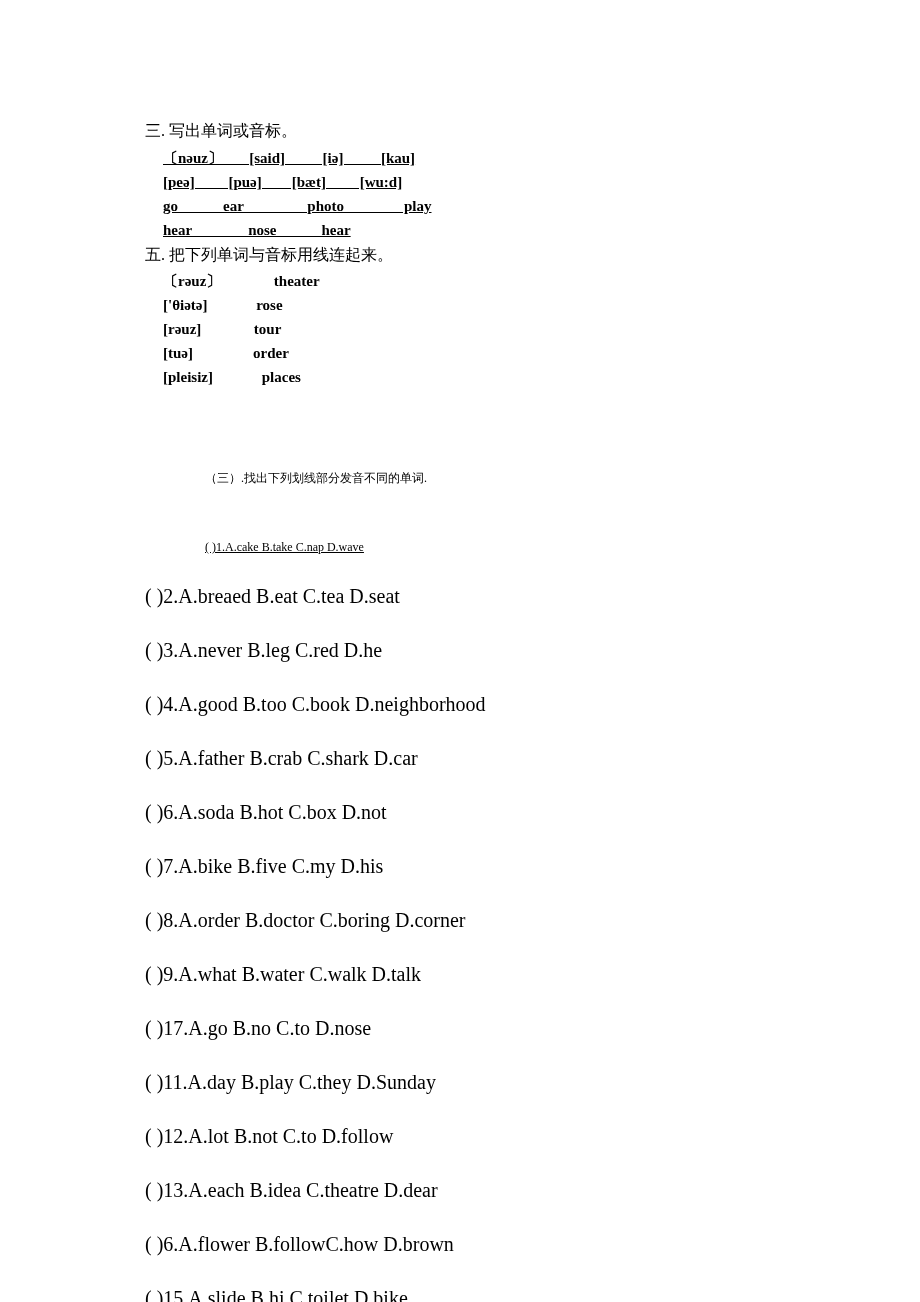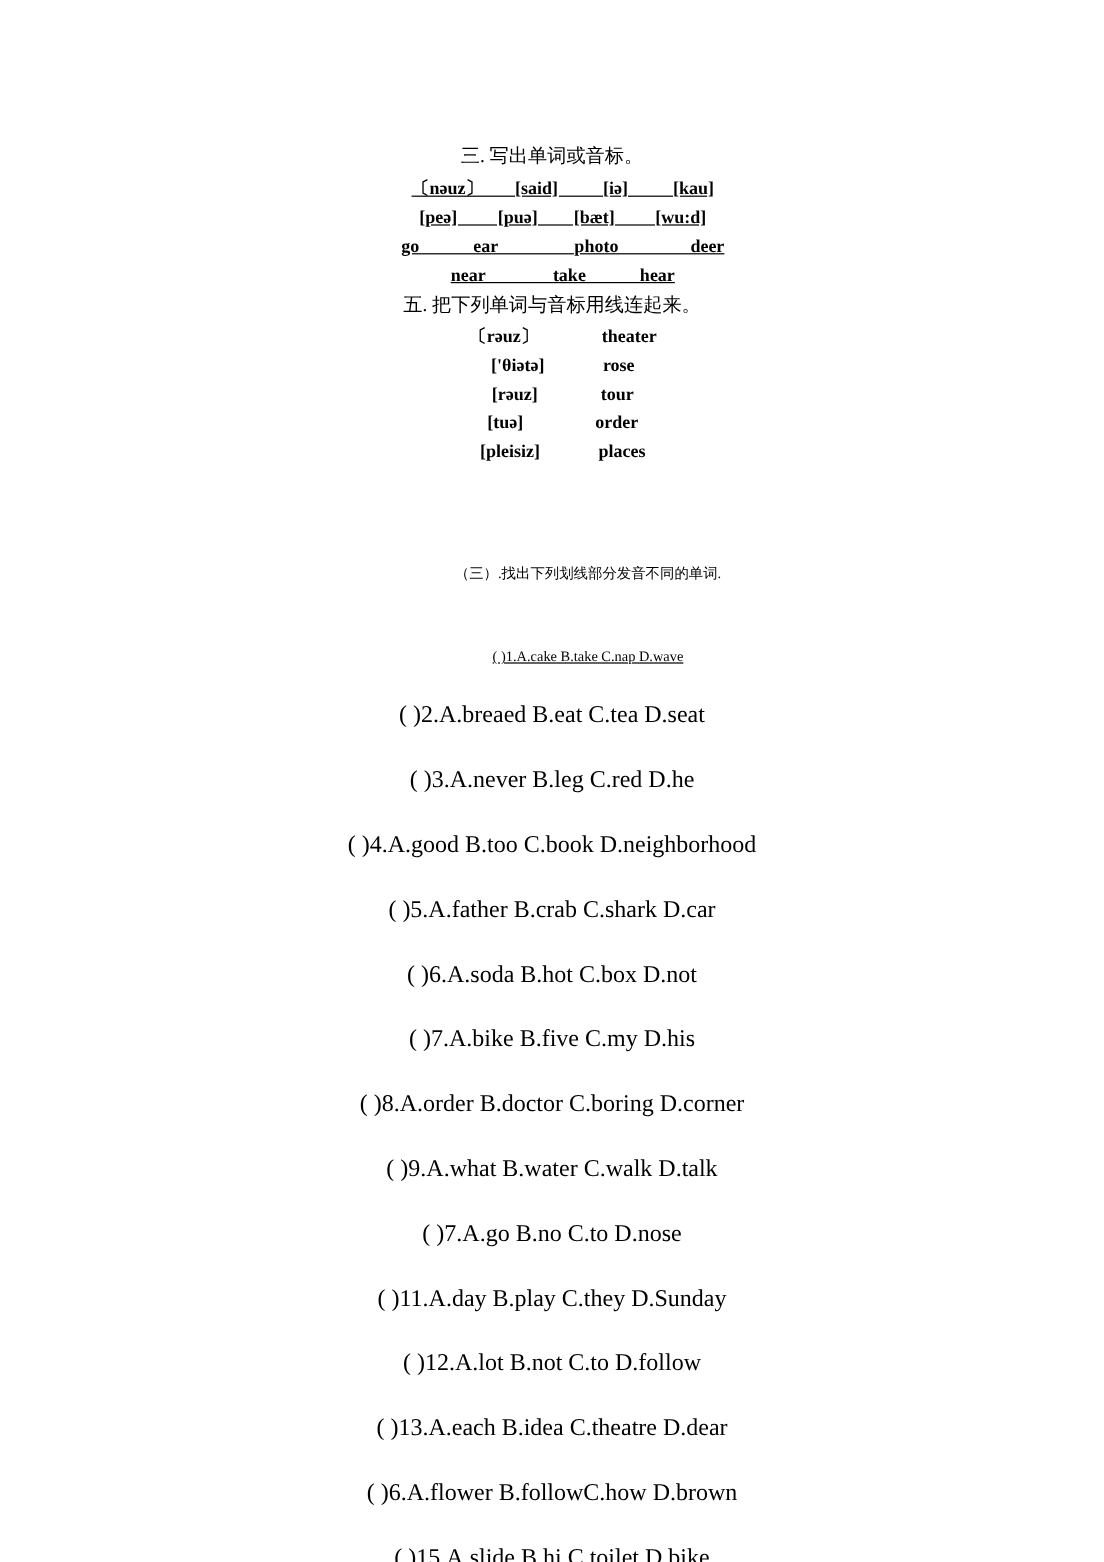--- a/index.html
+++ b/index.html
@@ -1,19 +1,18 @@
 <!DOCTYPE html>
 <html><head>
   <meta charset="utf-8">
   <style>
     * {
       margin: 0;
       padding: 0;
       box-sizing: border-box;
-      text-align: center;
     }
     body {
       width: 920px;
       background: #fff;
       font-family: "SimSun", "宋体", serif;
       color: #000;
       padding: 118px 145px 60px 145px;
       font-size: 16px;
       line-height: 1.6;
     }
@@ -54,39 +53,39 @@
     .q:last-child {
       margin-bottom: 0;
     }
   </style>
 </head>
 <body>
 
 <div class="section-title">三. 写出单词或音标。</div>
 <div class="indent-row">〔nəuz〕       [said]          [iə]          [kau]</div>
 <div class="indent-row">[peə]         [puə]        [bæt]         [wu:d]</div>
-<div class="indent-row">go            ear                 photo                deer</div>
-<div class="indent-row">near               take            hear</div>
+<div class="indent-row">go            ear                 photo                play</div>
+<div class="indent-row">hear               nose            hear</div>
 
 <div class="section-title">五. 把下列单词与音标用线连起来。</div>
 <div class="indent-row-plain">〔rəuz〕              theater</div>
 <div class="indent-row-plain">['θiətə]             rose</div>
 <div class="indent-row-plain">[rəuz]              tour</div>
 <div class="indent-row-plain">[tuə]                order</div>
 <div class="indent-row-plain">[pleisiz]             places</div>
 
 <div class="section3-title">（三）.找出下列划线部分发音不同的单词.</div>
 
 <div class="q1">(   )1.A.cake  B.take  C.nap  D.wave</div>
 <div class="q">(   )2.A.breaed  B.eat  C.tea  D.seat</div>
 <div class="q">(   )3.A.never  B.leg  C.red  D.he</div>
 <div class="q">(   )4.A.good  B.too C.book  D.neighborhood</div>
 <div class="q">(   )5.A.father  B.crab  C.shark  D.car</div>
 <div class="q">(   )6.A.soda  B.hot  C.box  D.not</div>
 <div class="q">(   )7.A.bike  B.five  C.my  D.his</div>
 <div class="q">(   )8.A.order  B.doctor  C.boring  D.corner</div>
 <div class="q">(   )9.A.what  B.water  C.walk  D.talk</div>
-<div class="q">(   )7.A.go  B.no  C.to  D.nose</div>
+<div class="q">(   )17.A.go  B.no  C.to  D.nose</div>
 <div class="q">(   )11.A.day  B.play  C.they  D.Sunday</div>
 <div class="q">(   )12.A.lot  B.not  C.to  D.follow</div>
 <div class="q">(   )13.A.each  B.idea   C.theatre  D.dear</div>
 <div class="q">(   )6.A.flower  B.followC.how    D.brown</div>
 <div class="q">(   )15.A.slide  B.hi  C.toilet  D.bike</div>
 
 </body></html>

